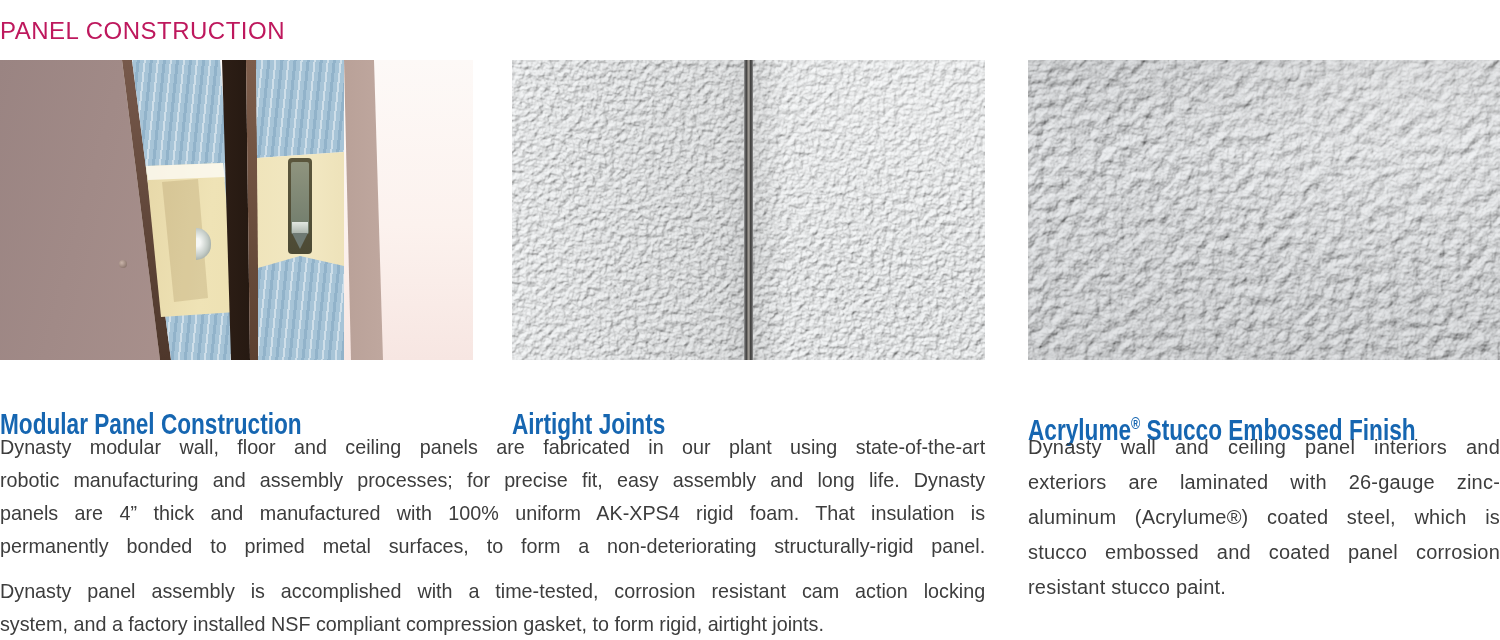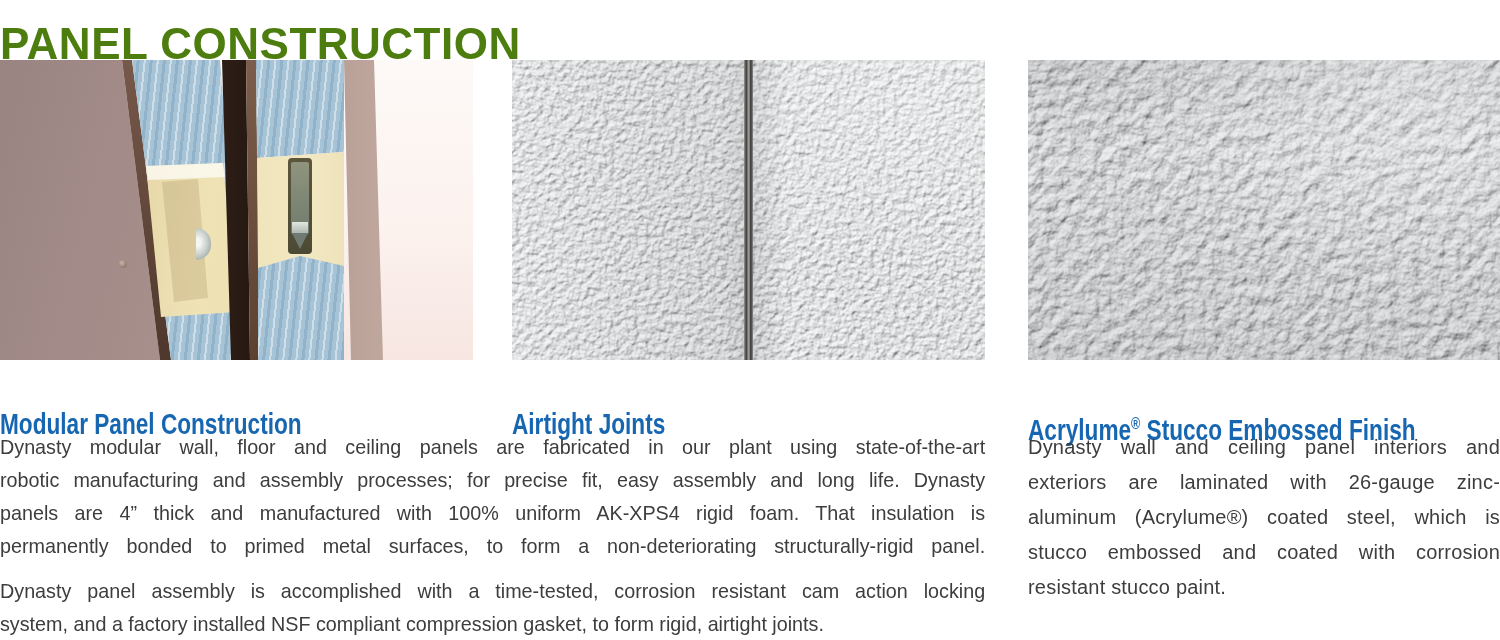--- a/index.html
+++ b/index.html
@@ -2,22 +2,22 @@
 <html><head>
 <meta charset="utf-8">
 <style>
   html,body{margin:0;padding:0;background:#ffffff;}
   .page{
     position:relative;width:1500px;height:640px;background:#ffffff;overflow:hidden;
     font-family:"Liberation Sans",sans-serif;
   }
   
   .title{
-    position:absolute;top:-4px;font-size:44px;line-height:38px;font-weight:700;
-    color:#4d7c0f;letter-spacing:.5px;white-space:nowrap;
+    position:absolute;top:-4px;font-size:24px;line-height:38px;font-weight:400;
+    color:#be185d;letter-spacing:.5px;white-space:nowrap;
   }
   .title-left{left:0;}
   .title-right{left:1028px;width:472px;text-align:right;}
   
   .photo{position:absolute;top:60px;height:300px;overflow:hidden;}
   .photo1{left:0;width:473px;}
   .photo2{left:512px;width:473px;}
   .photo3{left:1028px;width:472px;}
   .photo .layer{position:absolute;inset:0;}
   
@@ -163,18 +163,18 @@
       <div class="jl">Dynasty panel assembly is accomplished with a time-tested, corrosion resistant cam action locking</div>
       <div class="jl jl-last">system, and a factory installed NSF compliant compression gasket, to form rigid, airtight joints.</div>
     </div>
   </div>
 
   <div class="body-copy body-right">
     <div class="para1">
       <div class="jl">Dynasty wall and ceiling panel interiors and</div>
       <div class="jl">exteriors are laminated with 26-gauge zinc-</div>
       <div class="jl">aluminum (Acrylume®) coated steel, which is</div>
-      <div class="jl">stucco embossed and coated with corrosion</div>
+      <div class="jl">stucco embossed and coated panel corrosion</div>
       <div class="jl jl-last">resistant stucco paint.</div>
     </div>
   </div>
 
 </div>
 
 </body></html>

